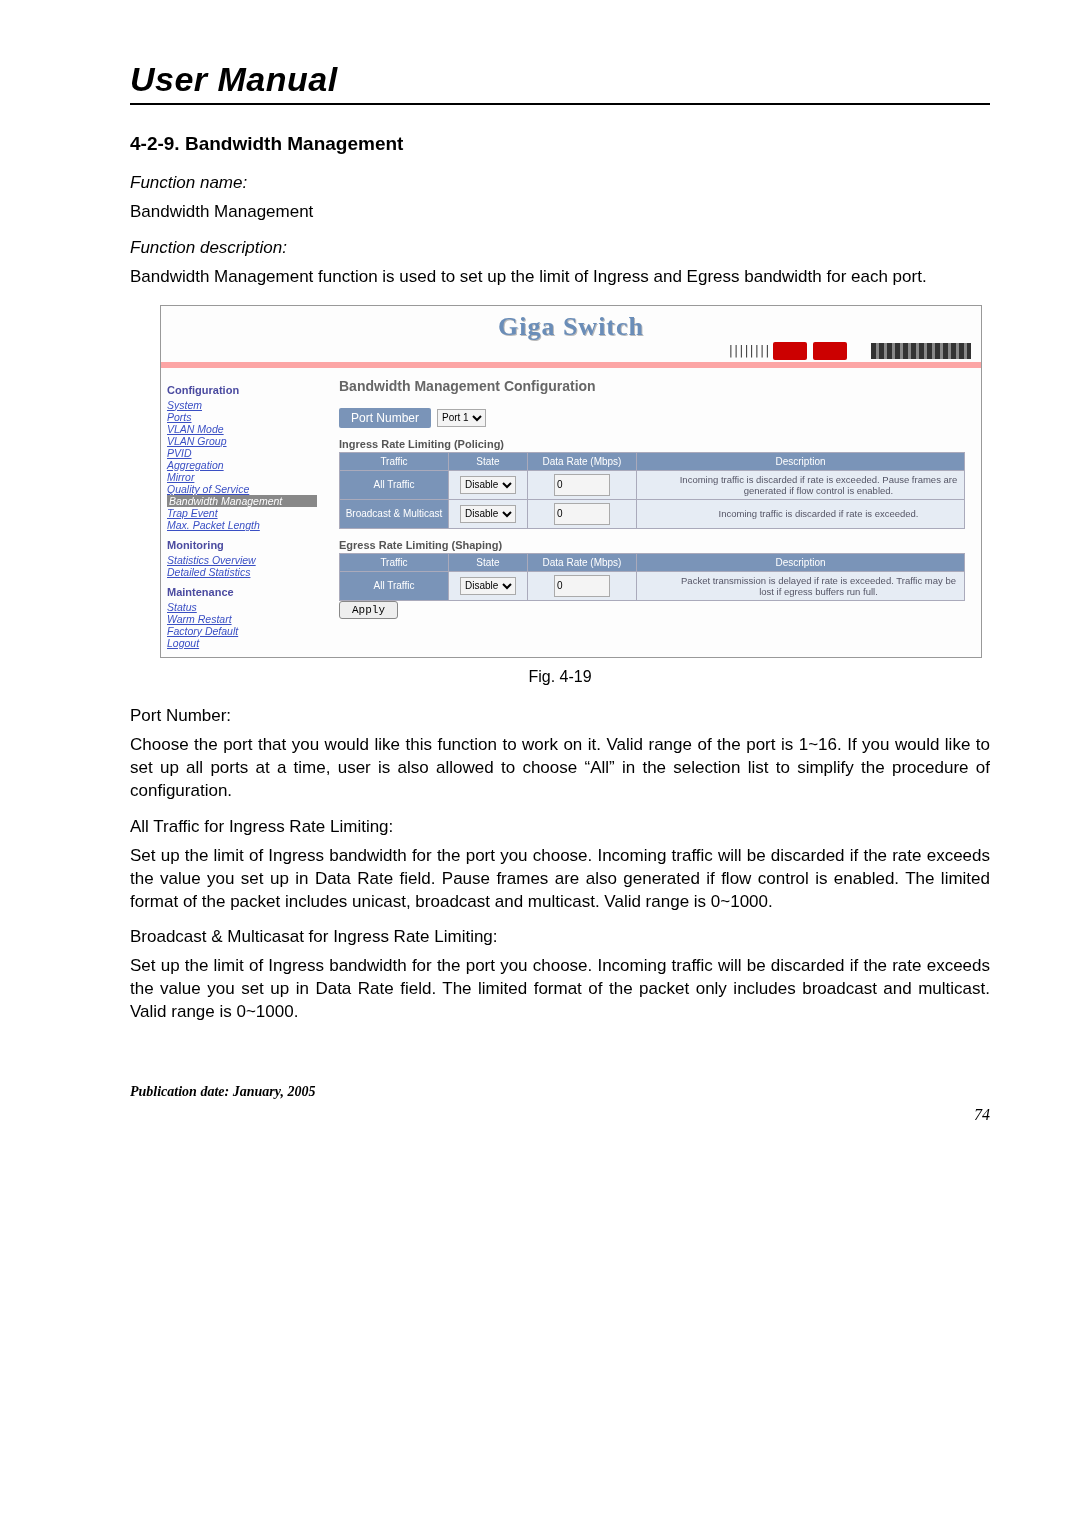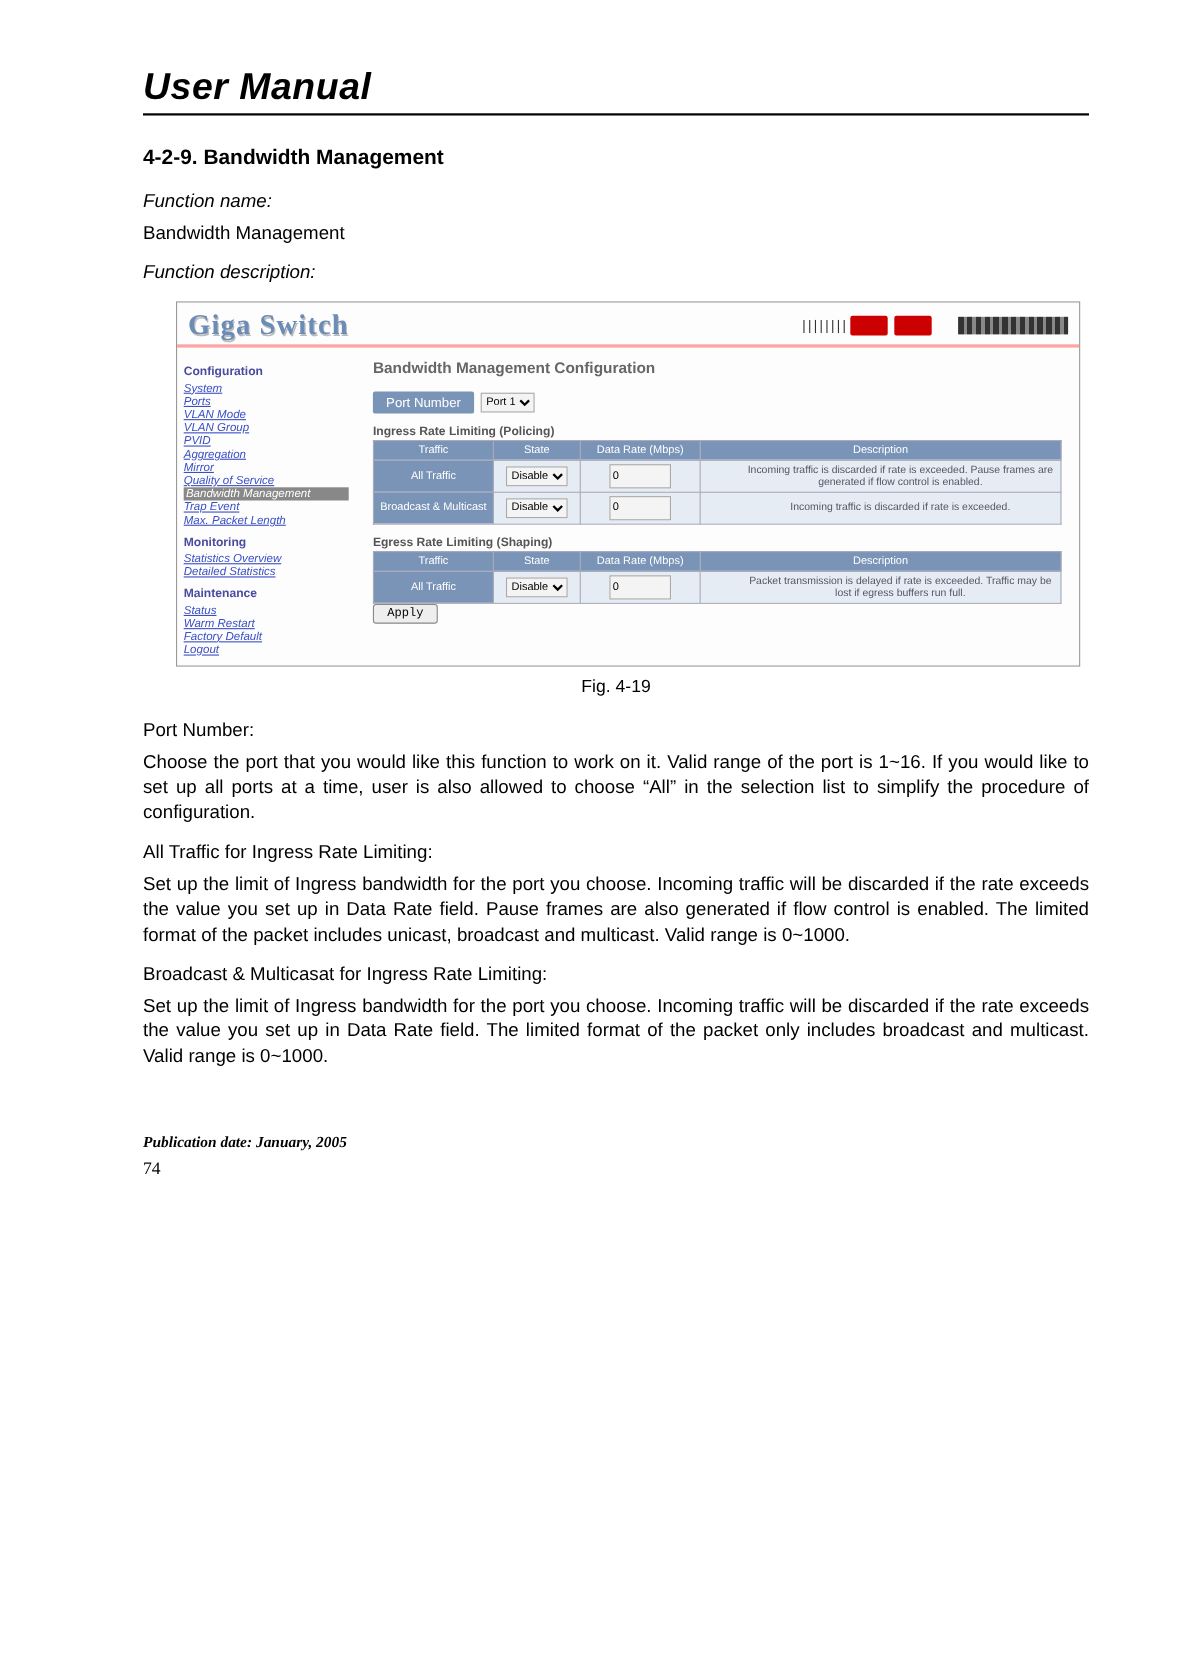--- a/index.html
+++ b/index.html
@@ -52,20 +52,21 @@
     margin: 16px 0 4px 30px;
     width: 820px;
     border: 1px solid #999;
     background: #fdfdfd;
     font-size: 11px;
   }
   .ss-top {
     display: flex;
     align-items: center;
     padding: 6px 10px 2px 10px;
+    flex-direction: column;
   }
   .ss-logo {
     font-family: Georgia, serif;
     font-size: 26px;
     font-weight: bold;
     color: #6a8db8;
     letter-spacing: 1px;
     text-shadow: 1px 1px 0 #bbb;
   }
   .ss-ports {
@@ -84,21 +85,21 @@
     width: 34px; height: 18px; background: #c00; border-radius:2px;
     box-shadow: 40px 0 0 #c00;
     margin-right: 50px;
   }
   .ss-ports .plugs {
     width: 100px; height: 16px; background: repeating-linear-gradient(90deg,#333 0 5px,#888 5px 8px);
     margin-left: 10px;
   }
   .ss-body {
     display: flex;
-    border-top: 3px solid #fca5a5;
+    border-top: 6px solid #fca5a5;
   }
   .ss-side {
     width: 150px;
     padding: 8px 6px;
     font-size: 10.5px;
     line-height: 1.15;
   }
   .ss-side .grp-head {
     color: #4b4ba0;
     font-weight: bold;
@@ -190,39 +191,41 @@
     font-family: "Times New Roman", serif;
     font-weight: bold;
     font-style: italic;
   }
   .footer .rev {
     font-family: "Times New Roman", serif;
     font-style: italic;
     font-size: 13px;
   }
   .footer .pagenum {
-    text-align: left;
+    text-align: right;
     font-family: "Times New Roman", serif;
+    font-style: italic;
     font-size: 16px;
     margin-top: 6px;
   }
 </style>
 </head>
 <body>
 
 <div class="page">
   <div class="header-title">User Manual</div>
   <div class="header-rule"></div>
 
   <div class="section-heading">4-2-9. Bandwidth Management</div>
 
   <div class="func-label">Function name:</div>
   <div class="body-text indent1">Bandwidth Management</div>
 
   <div class="func-label">Function description:</div>
+  <div class="body-text indent1">Bandwidth Management function is used to set up the limit of Ingress and Egress bandwidth for each port.</div>
 
   <div class="screenshot-wrap">
     <div class="ss-top">
       <div class="ss-logo">Giga Switch</div>
       <div class="ss-ports">
         <span class="barcode">||||||||</span>
         <span class="leds"></span>
         <span class="plugs"></span>
       </div>
     </div>

